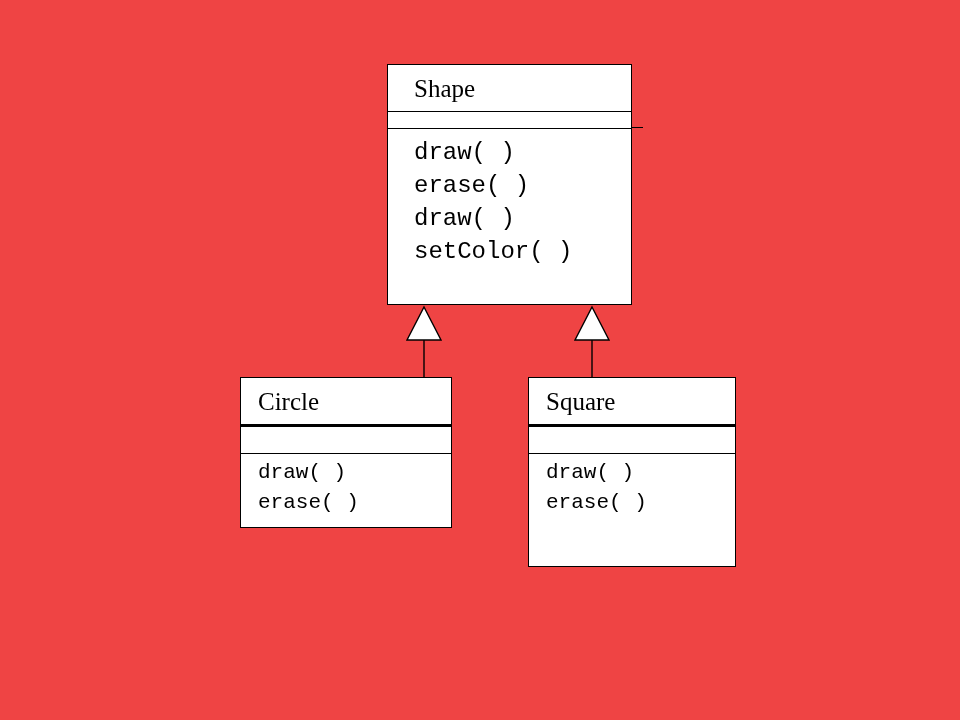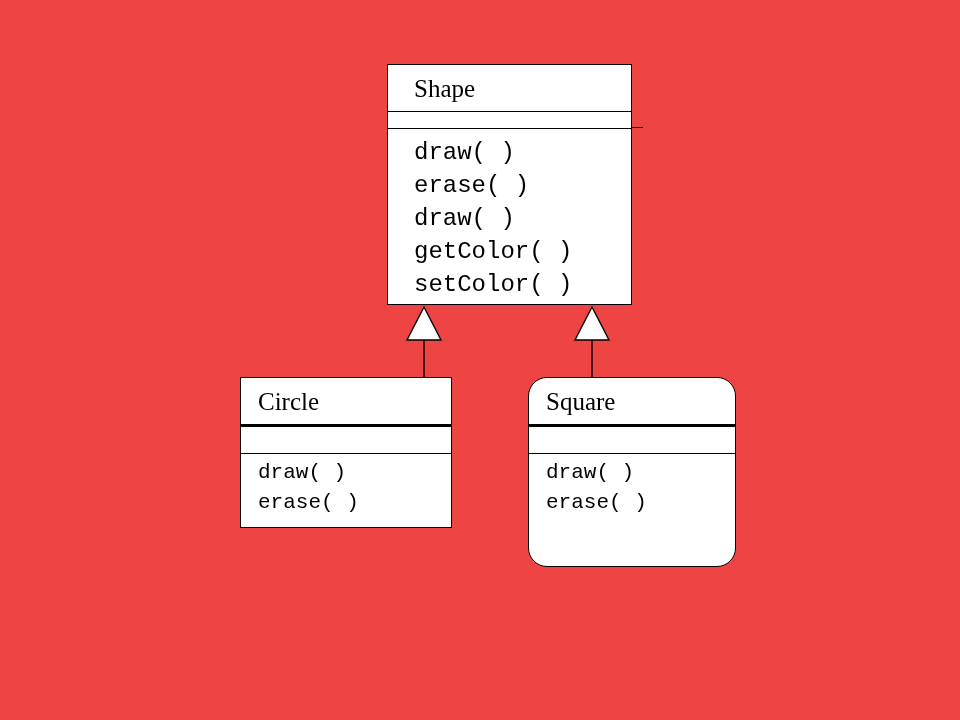--- a/index.html
+++ b/index.html
@@ -117,21 +117,20 @@
     font-size: 21px;
     line-height: 30px;
   }
 
   
   #square-class {
     left: 528px;
     top: 377px;
     width: 208px;
     height: 190px;
-    border-radius: 19px;
   }
   #square-class .uml-name-compartment {
     height: 46px;
     padding-left: 17px;
   }
   #square-class .uml-name-text {
     font-size: 25px;
   }
   #square-class .uml-attr-compartment {
     height: 29px;
@@ -164,21 +163,20 @@
 
   <div class="uml-class" id="shape-class">
     <div class="uml-name-compartment">
       <span class="uml-name-text">Shape</span>
     </div>
     <div class="uml-attr-compartment"></div>
     <div class="uml-ops-compartment">
       <div class="uml-op">draw( )</div>
       <div class="uml-op">erase( )</div>
       <div class="uml-op">draw( )</div>
-      <div class="uml-op">getColor( )</div>
       <div class="uml-op">setColor( )</div>
     </div>
   </div>
   <div id="shape-divider-overshoot"></div>
 
   <div class="uml-class" id="circle-class">
     <div class="uml-name-compartment">
       <span class="uml-name-text">Circle</span>
     </div>
     <div class="uml-attr-compartment"></div>

